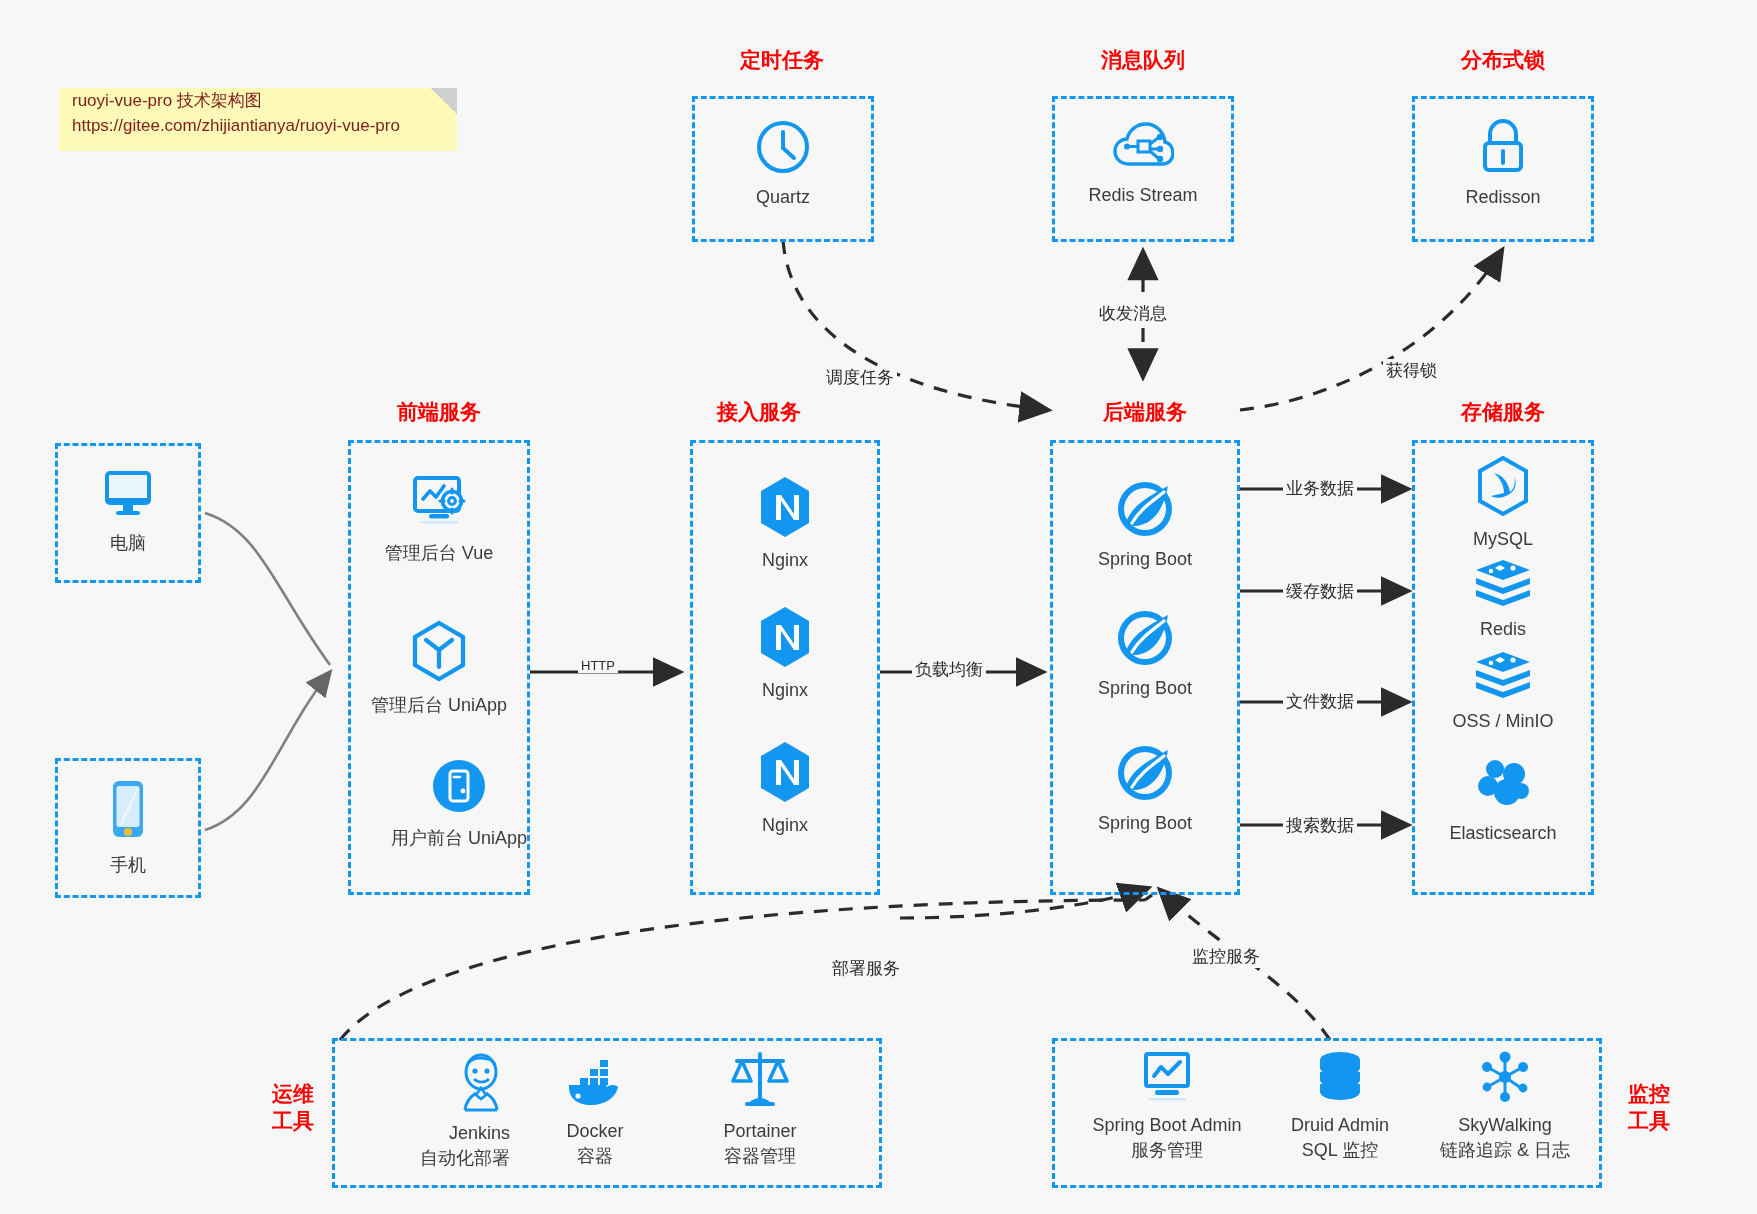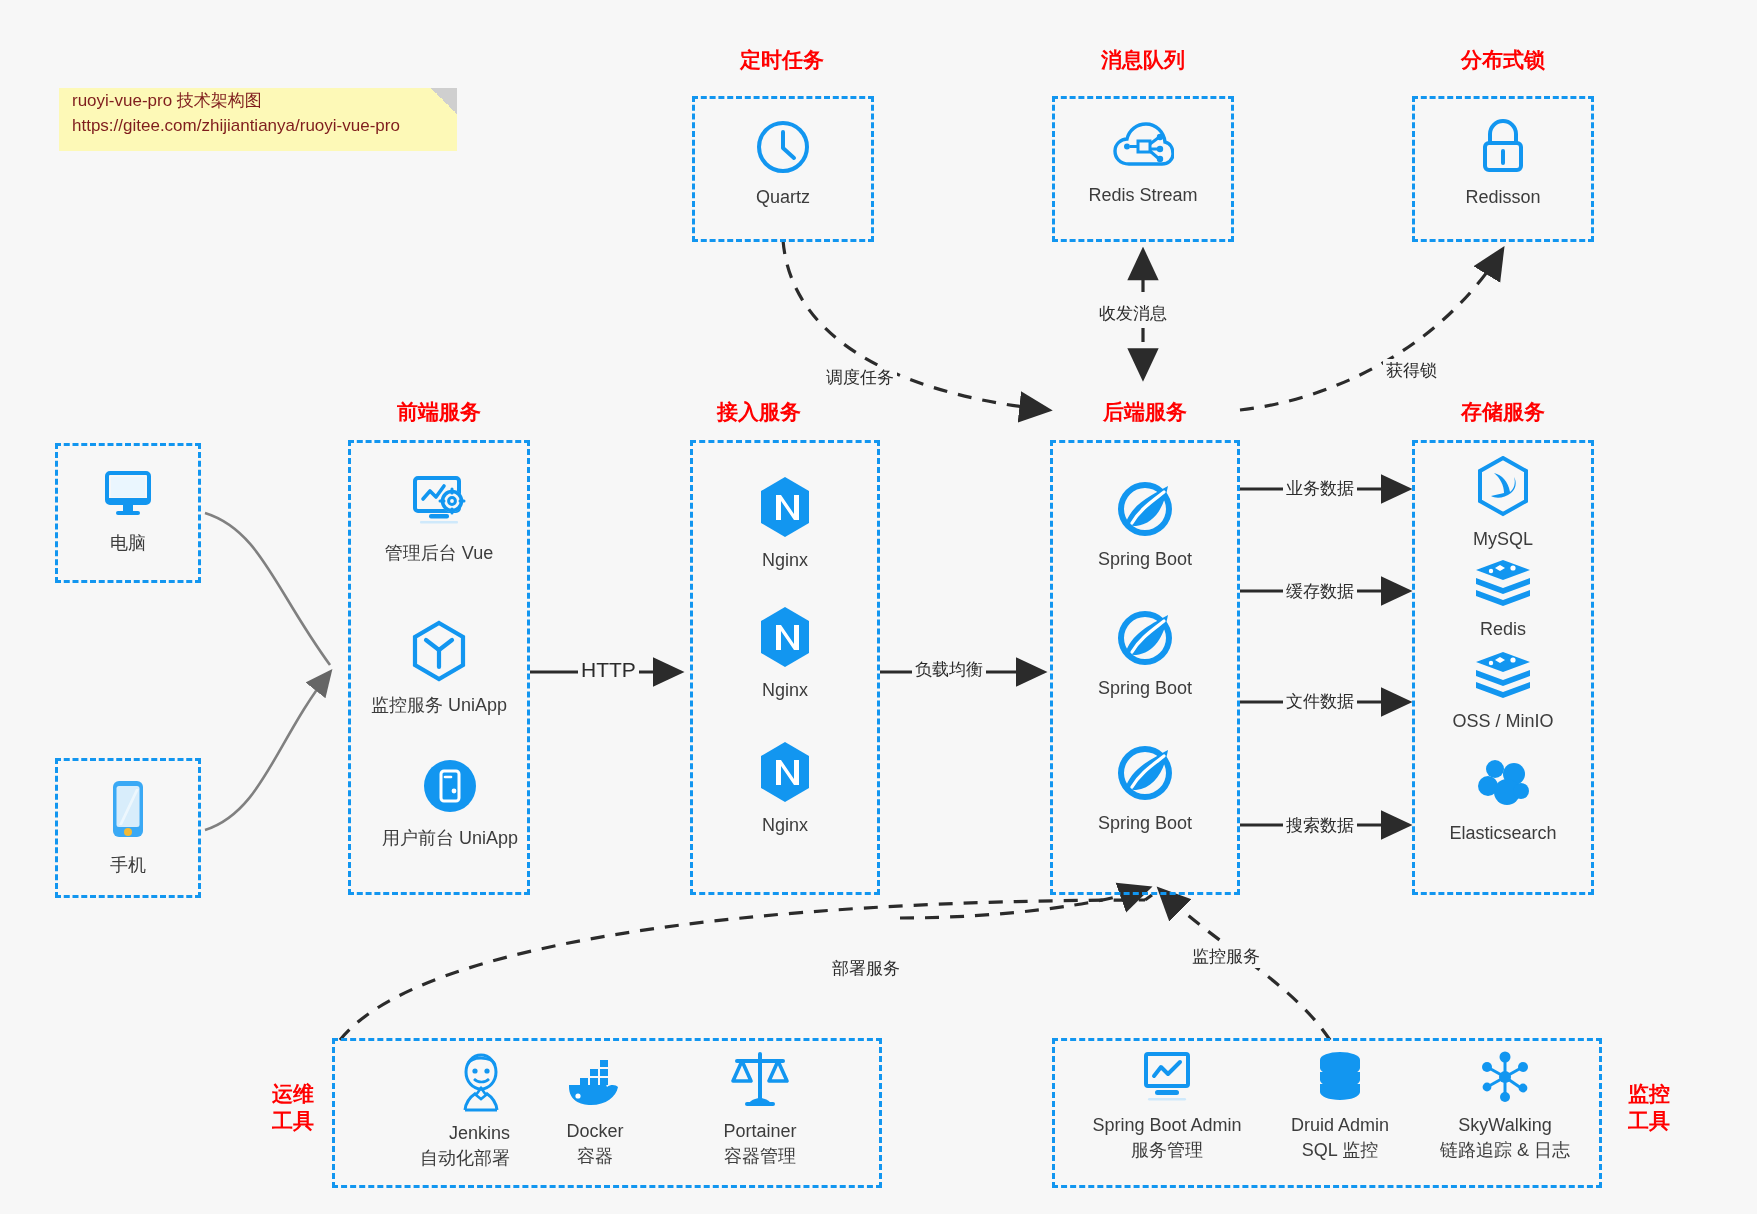--- a/index.html
+++ b/index.html
@@ -54,21 +54,21 @@
   .cell .ico{display:block;}
   .cell .lbl{
     font-size:18px;color:#3c3c3c;margin-top:7px;white-space:nowrap;text-align:center;
   }
   .cell .sub{
     font-size:18px;color:#3c3c3c;margin-top:2px;white-space:nowrap;text-align:center;
   }
 
   
   .elabel{
-    position:absolute;font-size:21px;color:#2b2b2b;background:#f7f7f7;
+    position:absolute;font-size:13px;color:#2b2b2b;background:#f7f7f7;
     padding:0 3px;white-space:nowrap;
   }
   .elabel.cn{font-size:17px;}
 </style>
 </head>
 <body>
 
 <div id="stage">
 
   <svg class="edges" viewBox="0 0 1757 1214">
@@ -216,24 +216,24 @@
   </div>
 
   <div class="cell" style="left:348px;top:620px;width:182px;">
     <span class="ico">
       <svg width="60" height="62" viewBox="0 0 60 62">
         <path d="M30 3 L54 17 L54 45 L30 59 L6 45 L6 17 Z" fill="none" stroke="#1296f0" stroke-width="4.2"></path>
         <path d="M17 20 L30 30 L43 20" fill="none" stroke="#1296f0" stroke-width="4.2" stroke-linecap="round" stroke-linejoin="round"></path>
         <line x1="30" y1="30" x2="30" y2="47" stroke="#1296f0" stroke-width="4.2" stroke-linecap="round"></line>
       </svg>
     </span>
-    <span class="lbl">监控服务 UniApp</span>
-  </div>
-
-  <div class="cell" style="left:359px;top:757px;width:182px;">
+    <span class="lbl">管理后台 UniApp</span>
+  </div>
+
+  <div class="cell" style="left:368px;top:757px;width:182px;">
     <span class="ico">
       <svg width="58" height="58" viewBox="0 0 58 58">
         <circle cx="29" cy="29" r="26" fill="#1296f0"></circle>
         <rect x="20" y="14" width="18" height="30" rx="3" fill="none" stroke="#ffffff" stroke-width="3"></rect>
         <line x1="24" y1="20" x2="30" y2="20" stroke="#ffffff" stroke-width="2.6" stroke-linecap="round"></line>
         <circle cx="33" cy="34" r="2.4" fill="#ffffff"></circle>
       </svg>
     </span>
     <span class="lbl">用户前台 UniApp</span>
   </div>

